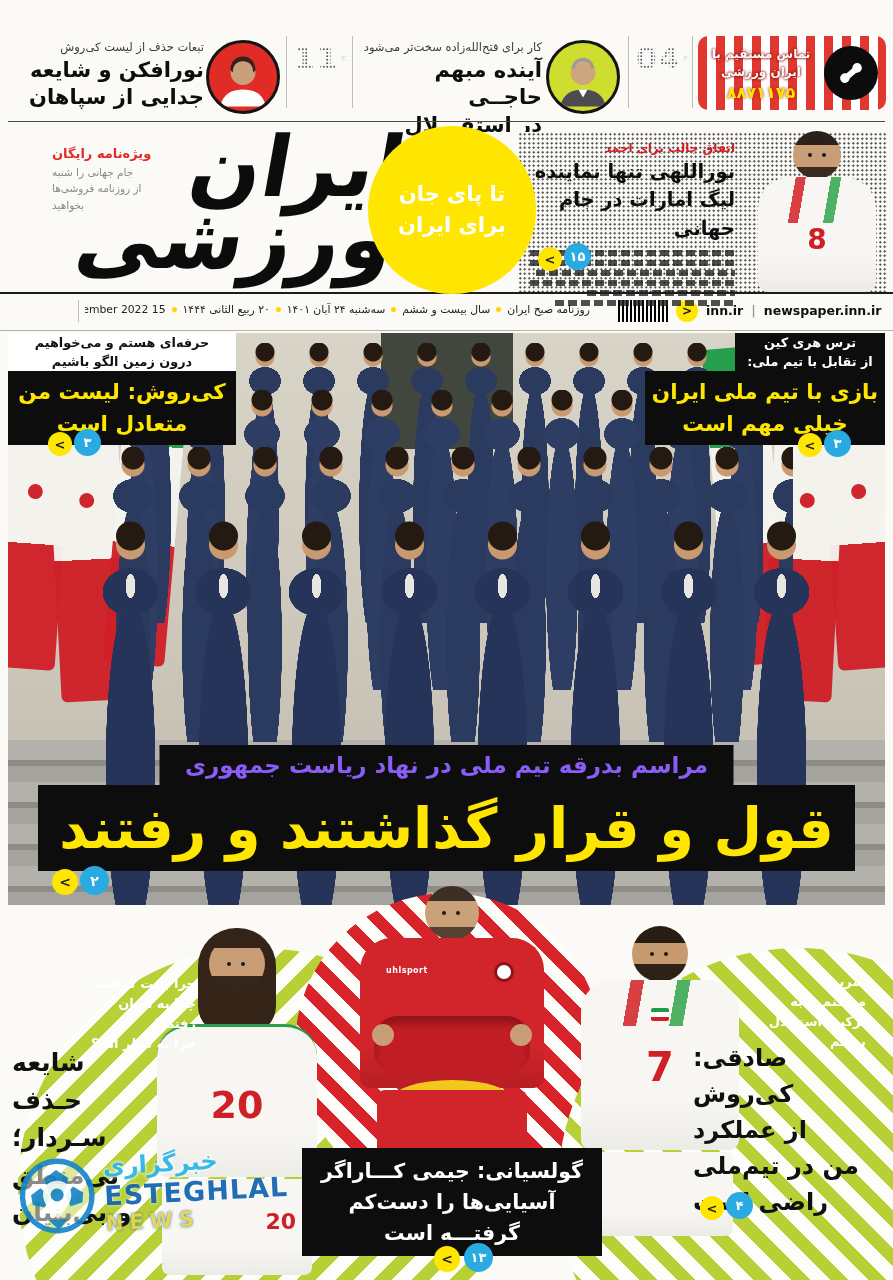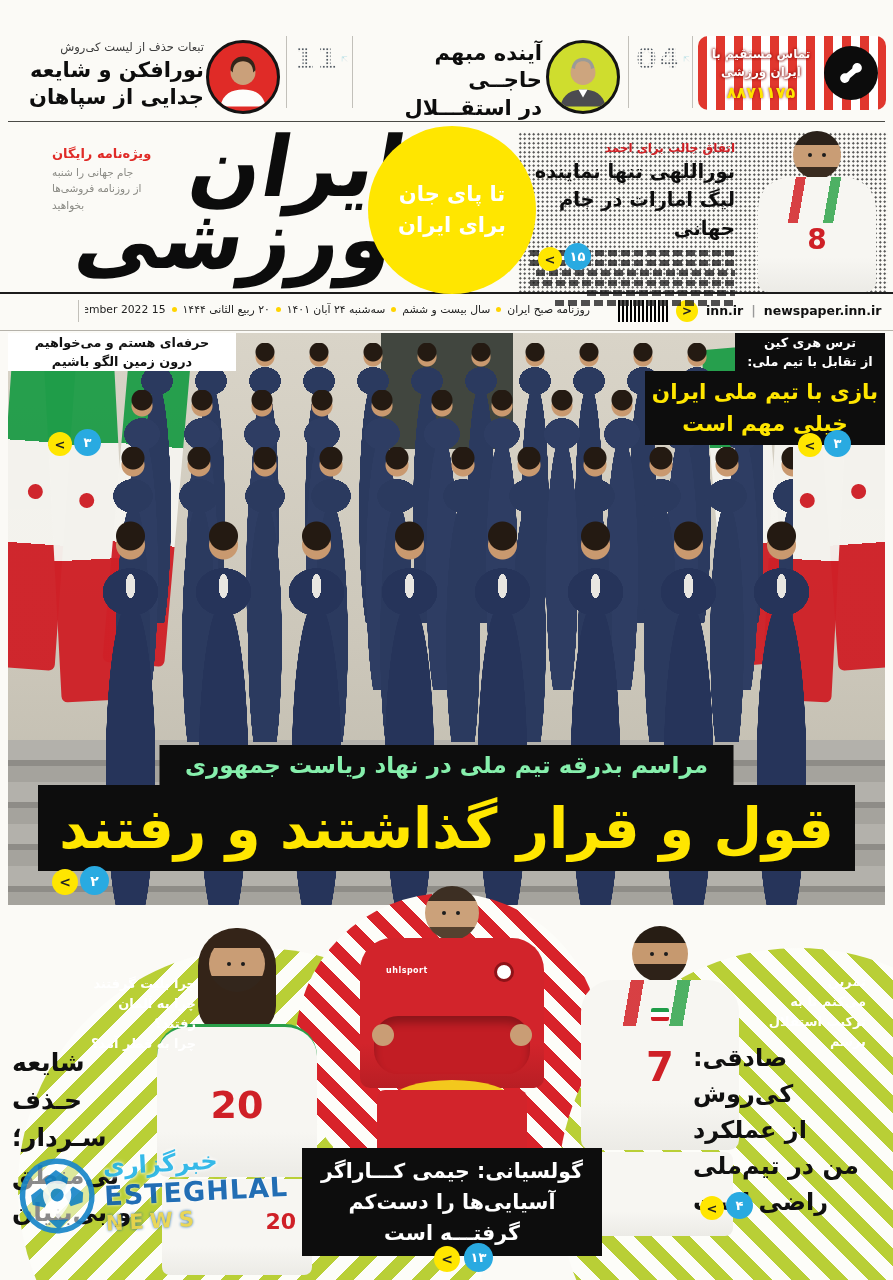--- a/index.html
+++ b/index.html
@@ -86,21 +86,21 @@
      radial-gradient(circle at 50% 25px,#c9996f 14px,rgba(0,0,0,0) 15px),
      radial-gradient(5px 12px at 50% 66px,#e8e6e1 99%,rgba(0,0,0,0) 100%),
      radial-gradient(28px 24px at 50% 72px,#26345a 99%,rgba(0,0,0,0) 100%),
      radial-gradient(25px 170px at 50% 250px,#26345a 99%,rgba(0,0,0,0) 100%);}
   .ovl-white{background:#fff;display:flex;align-items:center;justify-content:center;
              font-weight:bold;font-size:12.8px;text-align:center;line-height:1.5;z-index:20;}
   .ovl-black{background:#0d0d0d;display:flex;align-items:center;justify-content:center;
              font-weight:bold;text-align:center;z-index:20;}
   .ovl-black.ytext{color:#ffe600;font-size:21.5px;line-height:1.5;}
   .ovl-black.wtext{color:#fff;font-size:12.8px;line-height:1.5;}
-  .kicker-band{left:50%;transform:translateX(-50%);top:412px;background:#0d0d0d;color:#86efac;
+  .kicker-band{left:50%;transform:translateX(-50%);top:412px;background:#0d0d0d;color:#8b5cf6;
                font-weight:bold;font-size:23px;padding:7px 26px;white-space:nowrap;z-index:20;}
   .headline-band{left:30px;right:30px;top:452px;height:86px;background:#0d0d0d;color:#ffe600;
                  display:flex;align-items:center;justify-content:center;font-weight:bold;font-size:56px;z-index:20;}
 
   
   .chip{position:absolute;border-radius:50%;display:flex;align-items:center;justify-content:center;
         font-weight:bold;z-index:32;direction:ltr;}
   .chip-yellow{background:#ffe600;color:#222;}
   .chip-blue{background:#29aae1;color:#fff;}
 
@@ -168,20 +168,21 @@
     <div class="halftone-num">11</div>
     <svg width="38" height="38" viewBox="0 0 38 38">
         <path d="M6 32V6h26" fill="none" stroke="#9fd8e2" stroke-width="2"></path>
         <path d="M10 10l22 22" stroke="#9fb9c9" stroke-width="1.2"></path>
         <path d="M8 8l9 2.5-6.5 6.5z" fill="#9fd8e2"></path>
       </svg>
   </div>
   <div class="abs vdiv" style="left:352px;top:36px;height:72px;"></div>
 
   <div class="abs rtl" style="left:356px;top:40px;width:186px;text-align:right;">
+    <div class="story-kicker">کار برای فتح‌الله‌زاده سخت‌تر می‌شود</div>
     <div class="story-headline preline">آینده مبهم حاجــی
 در استقـــلال</div>
   </div>
   <div class="abs portrait bg-lime" style="left:546px;top:40px;">
     <svg viewBox="0 0 60 60">
         <circle cx="30" cy="26" r="11" fill="#cda57e"></circle>
         <path d="M20 22c1-6 5-9 10-9s9 3 10 9l-3 1c0-5-3-7-7-7s-7 2-7 7z" fill="#9b9b97"></path>
         <path d="M10 56c2-11 10-15 20-15s18 4 20 15z" fill="#4b4b50"></path>
         <path d="M26 41h8l-4 7z" fill="#fff"></path>
       </svg>
@@ -288,20 +289,22 @@
     <div class="abs flag" style="right:44px;top:-4px;width:70px;height:372px;transform:rotate(3deg);"></div>
     <div class="abs flag" style="right:108px;top:14px;width:62px;height:318px;transform:rotate(-5deg);"></div>
     <div class="abs steps"></div>
     <div class="abs crowd r1" style="left:122px;right:122px;top:10px;height:280px;"></div>
     <div class="abs crowd r2" style="left:104px;right:104px;top:57px;height:300px;"></div>
     <div class="abs crowd r3" style="left:92px;right:92px;top:114px;height:295px;"></div>
     <div class="abs crowd r4" style="left:76px;right:76px;top:187px;height:385px;"></div>
 
     <div class="abs ovl-white rtl preline" style="left:0;top:0;width:228px;height:38px;">حرفه‌ای هستم و می‌خواهیم
 درون زمین الگو باشیم</div>
+    <div class="abs ovl-black ytext rtl preline" style="left:0;top:38px;width:228px;height:74px;">کی‌روش: لیست من
+متعادل است</div>
     <div class="chip chip-yellow" style="left:40px;top:99px;width:24px;height:24px;font-size:13px;">&lt;</div>
     <div class="chip chip-blue" style="left:66px;top:96px;width:27px;height:27px;font-size:13px;">۳</div>
 
     <div class="abs ovl-black wtext rtl preline" style="right:0;top:0;width:150px;height:38px;">ترس هری کین
 از تقابل با تیم ملی:</div>
     <div class="abs ovl-black ytext rtl preline" style="right:0;top:38px;width:240px;height:74px;">بازی با تیم ملی ایران
 خیلی مهم است</div>
     <div class="chip chip-yellow" style="left:790px;top:100px;width:24px;height:24px;font-size:13px;">&lt;</div>
     <div class="chip chip-blue" style="left:816px;top:97px;width:27px;height:27px;font-size:13px;">۳</div>
 

